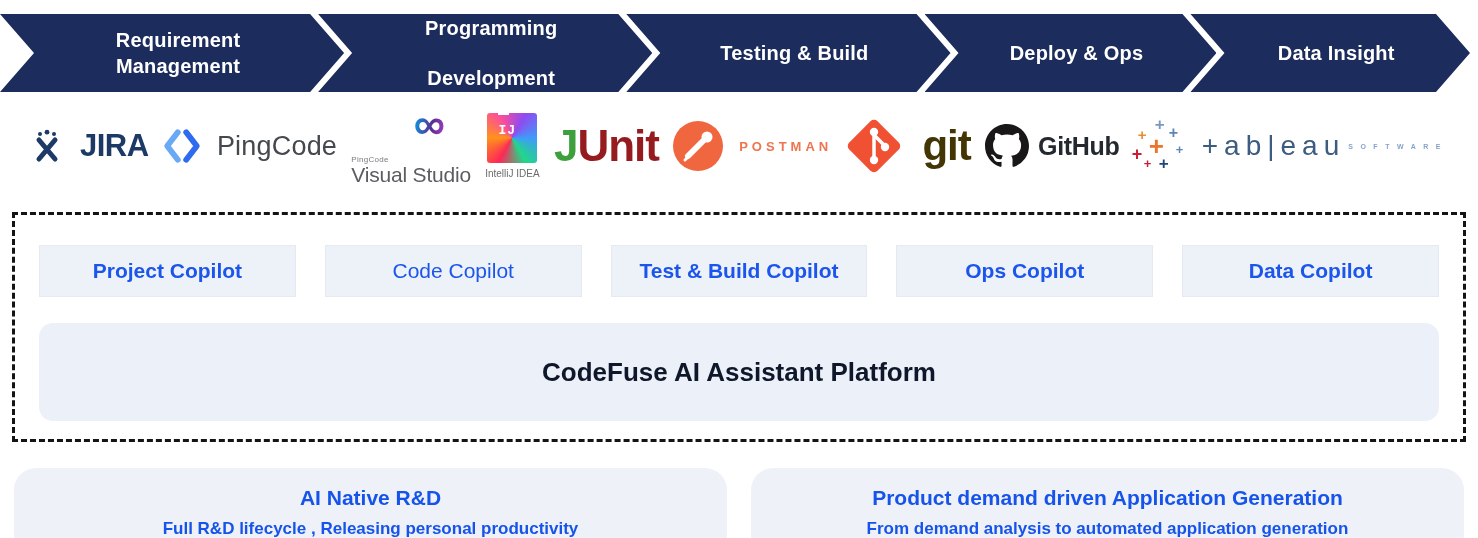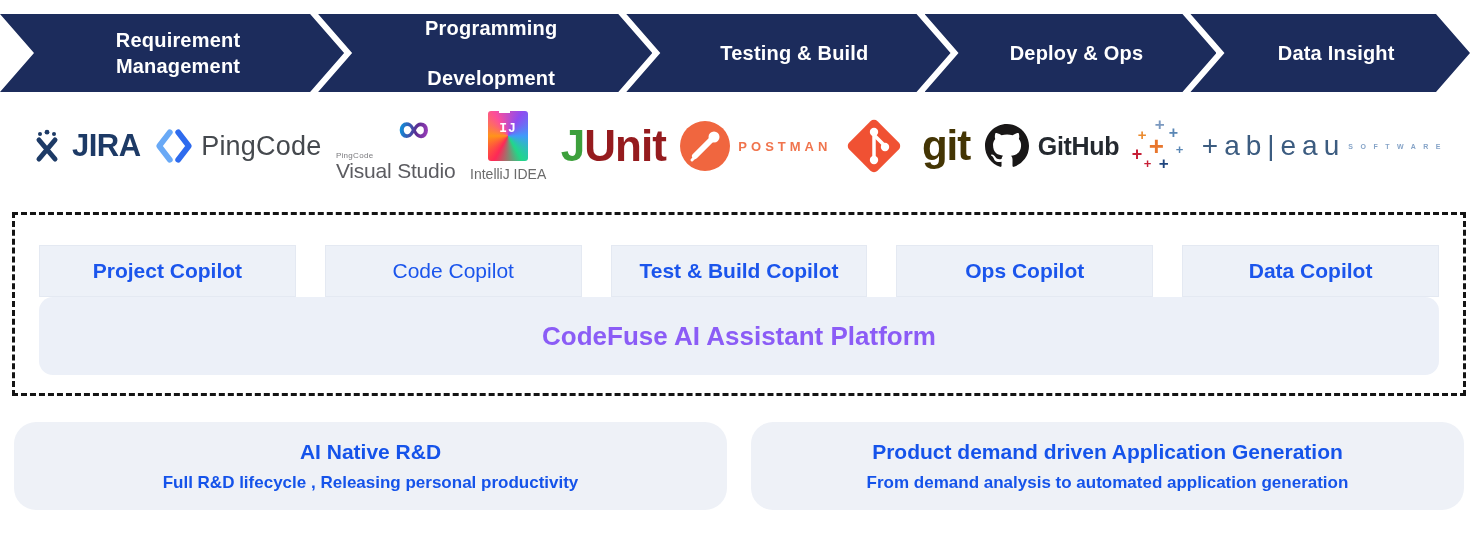--- a/index.html
+++ b/index.html
@@ -19,49 +19,49 @@
     padding:0 22px 0 34px; text-align:center;
   }
   .chev + .chev { margin-left:-26px; }
   .s1{flex:1.16;} .s2{flex:1.12;gap:24px;} .s3{flex:1.08;} .s4{flex:.95;} .s5{flex:.9;}
 
   
   .logos {
     height:108px; display:flex; align-items:center; justify-content:space-between;
     padding:0 30px 0 30px;
   }
-  .logo { display:flex; align-items:center; gap:8px; }
+  .logo { display:flex; align-items:center; gap:16px; }
 
   .jira-text { font-size:31px; font-weight:800; color:#1d3a66; letter-spacing:-.5px; }
 
   .pc-text { font-size:27px; font-weight:500; color:#45494e; letter-spacing:.2px; }
 
   .vs { display:flex; flex-direction:column; align-items:center; line-height:1; }
   .vs-inf {
     font-size:44px; font-weight:700; line-height:.75;
     background:linear-gradient(100deg,#00a2e8 5%,#5c2d91 60%,#a13fbf 95%);
     -webkit-background-clip:text; background-clip:text; color:transparent;
     margin-left:36px;
   }
   .vs-words { text-align:left; align-self:flex-start; }
   .vs-ms { font-size:8px; color:#7a7a7e; letter-spacing:.3px; display:block; }
   .vs-name { font-size:21px; color:#5c5c61; letter-spacing:-.2px; }
 
   .ij { display:flex; flex-direction:column; align-items:center; gap:5px; }
   .ij-outer {
-    width:40px; height:50px; padding:7px; border-radius:3px;
+    width:50px; height:50px; padding:7px; border-radius:3px;
     background:conic-gradient(from 210deg,#fe2857,#ff9419,#fc4e9a,#8f4bf0,#3f9bfa,#21d789,#fe2857);
   }
   .ij-inner {
     width:36px; height:36px; background:#000; position:relative;
     color:#fff; font-size:13px; font-weight:700; font-family:"Liberation Mono","DejaVu Sans Mono",monospace;
   }
   .ij-inner .ij-txt { position:absolute; top:3px; left:4px; letter-spacing:1px; }
   .ij-inner .ij-bar { position:absolute; left:4px; bottom:5px; width:11px; height:3px; background:#fff; }
-  .ij-cap { font-size:14px; color:#6b6b6b; }
+  .ij-cap { font-size:10px; color:#6b6b6b; }
 
   .junit { font-size:44px; font-weight:800; letter-spacing:-1px; }
   .junit-j { color:#3da03c; }
   .junit-unit { color:#951b1e; }
 
   .pm-circle {
     width:50px; height:50px; border-radius:50%; background:#f0663f; position:relative; flex:0 0 auto;
   }
   .pm-text { font-size:13px; font-weight:600; letter-spacing:4px; color:#f0744d; }
 
@@ -98,23 +98,23 @@
     padding:30px 24px 18px 24px;
   }
   .copilots { display:flex; gap:29px; }
   .chip {
     flex:1; height:52px; background:#edf1f8; border:1px solid #e4e9f2;
     display:flex; align-items:center; justify-content:center;
     font-size:21px; font-weight:700; color:#1b55ec;
   }
   .chip.regular { font-weight:400; }
   .platform {
-    height:78px; background:#ecf0f8; border-radius:14px;
+    margin-top:26px; height:98px; background:#ecf0f8; border-radius:14px;
     display:flex; align-items:center; justify-content:center;
-    font-size:26px; font-weight:600; color:#8b5cf6;
+    font-size:26px; font-weight:600; color:#0f172a;
   }
 
   
   .bottom { display:flex; gap:24px; margin:26px 14px 0 14px; }
   .card {
     flex:1; height:88px; background:#eef1f7; border-radius:22px;
     display:flex; flex-direction:column; align-items:center; justify-content:center; gap:9px;
     text-align:center;
   }
   .card-title { font-size:21px; font-weight:600; color:#1553ea; }

